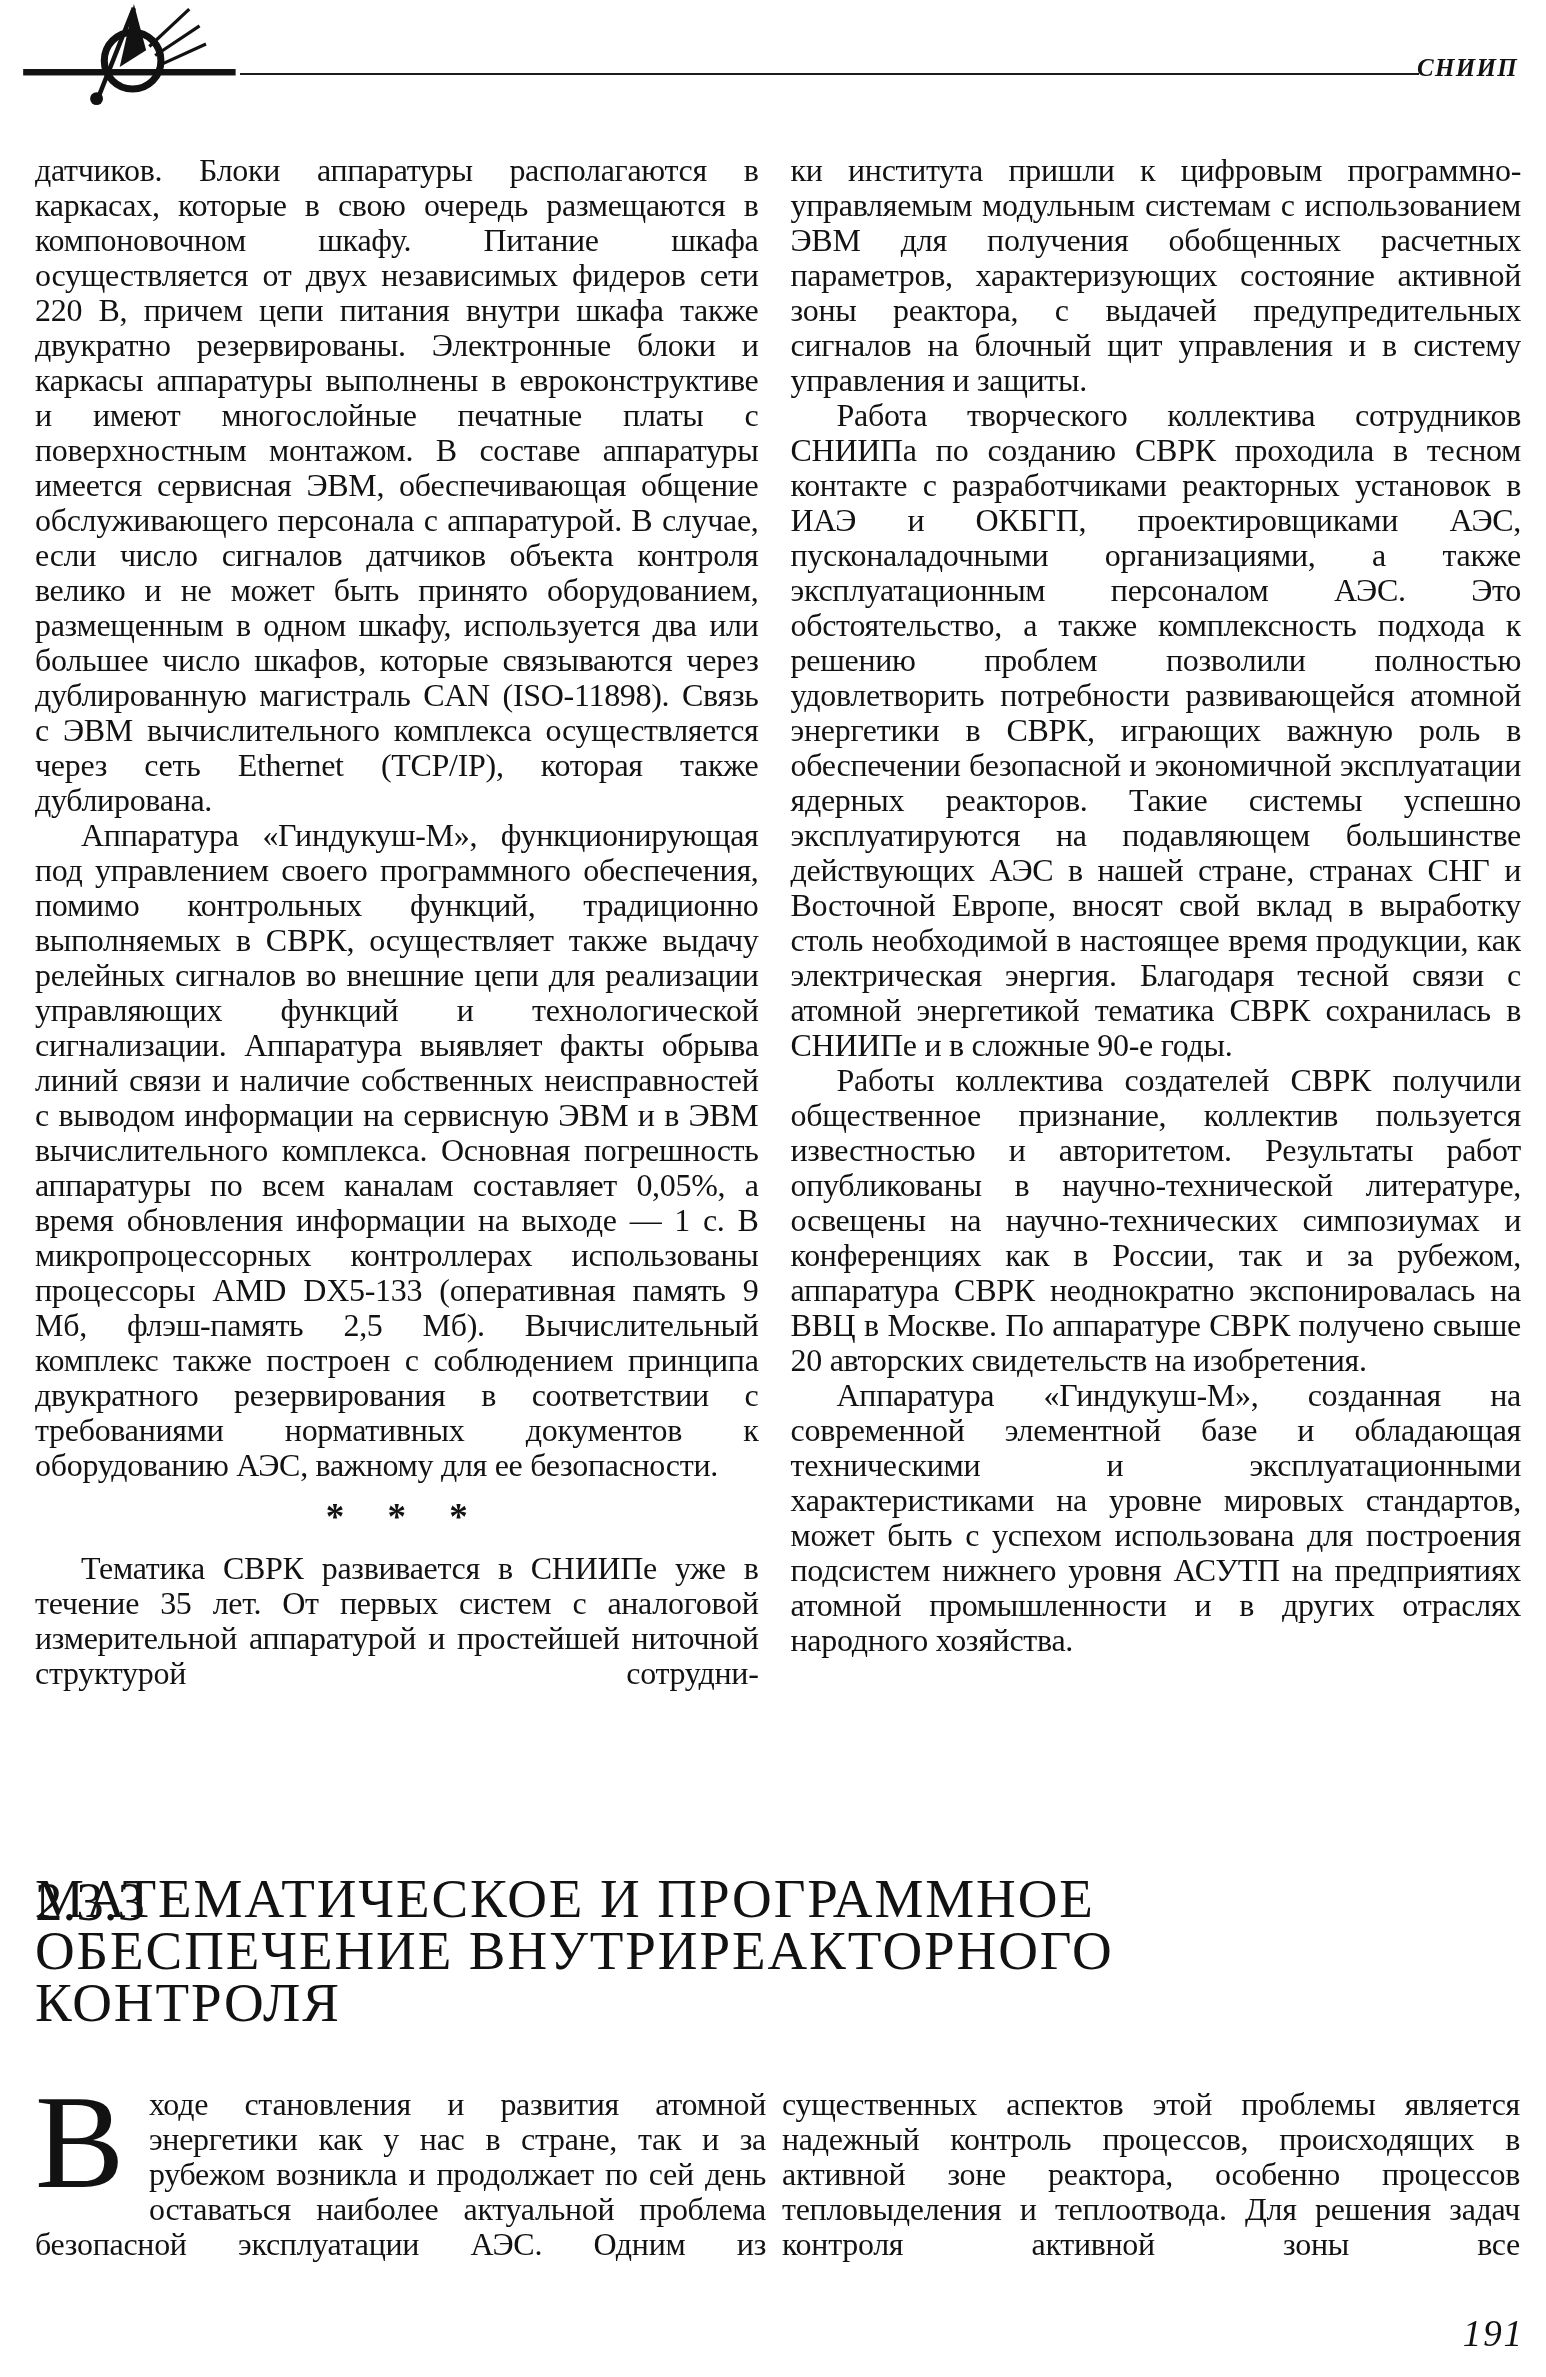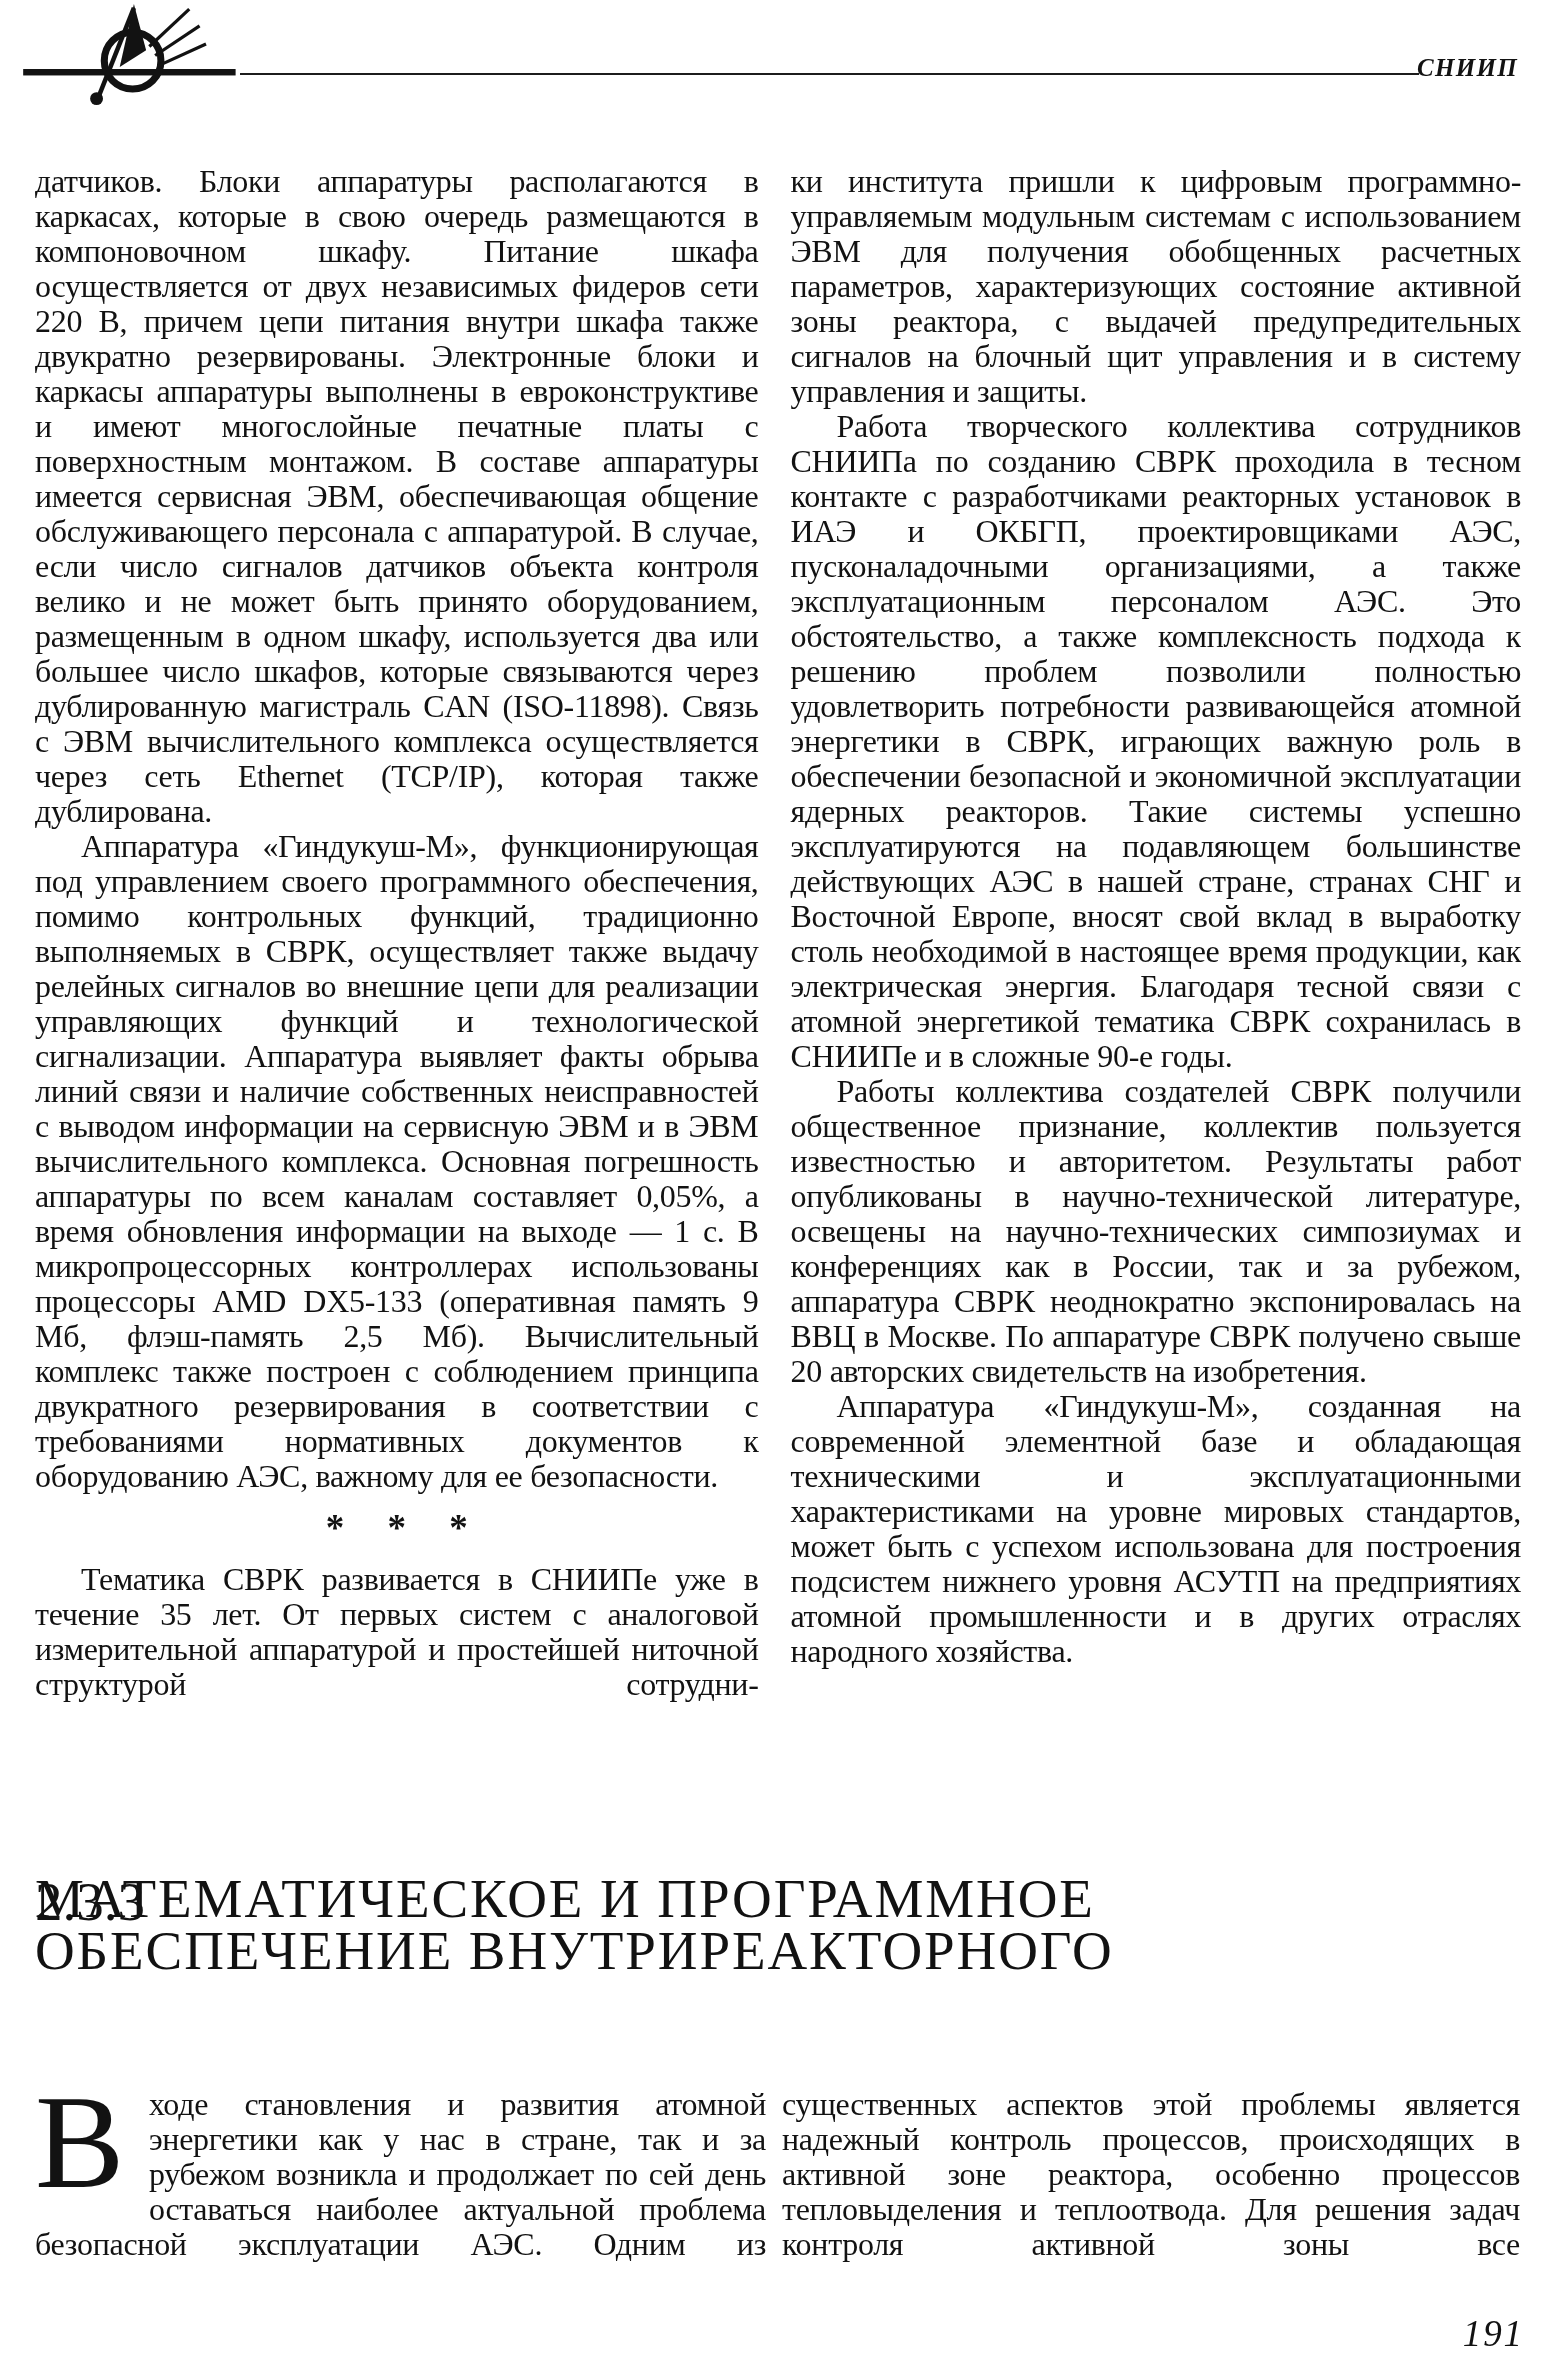--- a/index.html
+++ b/index.html
@@ -36,21 +36,21 @@
     font-size: 25px;
     font-style: italic;
     font-weight: bold;
     letter-spacing: 1.3px;
     line-height: 1;
   }
 
   
   .columns {
     position: absolute;
-    top: 164px;
+    top: 153px;
     left: 35px;
     width: 1486px;
     height: 1698px;
     display: flex;
     gap: 32px;
     overflow: hidden;
   }
   .col-left  { width: 731px; }
   .col-right { width: 738px; }
 
@@ -165,20 +165,21 @@
     <p class="indent">Работы коллектива создателей СВРК получили общественное признание, коллектив пользуется известностью и авторитетом. Результаты работ опубликованы в научно-технической литературе, освещены на научно-технических симпозиумах и конференциях как в России, так и за рубежом, аппаратура СВРК неоднократно экспонировалась на ВВЦ в Москве. По аппаратуре СВРК получено свыше 20 авторских свидетельств на изобретения.</p>
     <p class="indent">Аппаратура «Гиндукуш-М», созданная на современной элементной базе и обладающая техническими и эксплуатационными характеристиками на уровне мировых стандартов, может быть с успехом использована для построения подсистем нижнего уровня АСУТП на предприятиях атомной промышленности и в других отраслях народного хозяйства.</p>
   </div>
 </div>
 
 <div class="section-heading">
   <div class="sec-num">2.3.3</div>
   <div class="sec-title">
     <div>МАТЕМАТИЧЕСКОЕ И ПРОГРАММНОЕ</div>
     <div>ОБЕСПЕЧЕНИЕ ВНУТРИРЕАКТОРНОГО</div>
+    <div>КОНТРОЛЯ</div>
   </div>
 </div>
 
 <div class="intro">
   <div class="col-left">
     <span class="dropcap">В</span>
     <p>ходе становления и развития атомной энергетики как у нас в стране, так и за рубежом возникла и продолжает по сей день оставаться наиболее актуальной проблема безопасной эксплуатации АЭС. Одним из</p>
   </div>
   <div class="col-right">
     <p>существенных аспектов этой проблемы является надежный контроль процессов, происходящих в активной зоне реактора, особенно процессов тепловыделения и теплоотвода. Для решения задач контроля активной зоны все</p>

